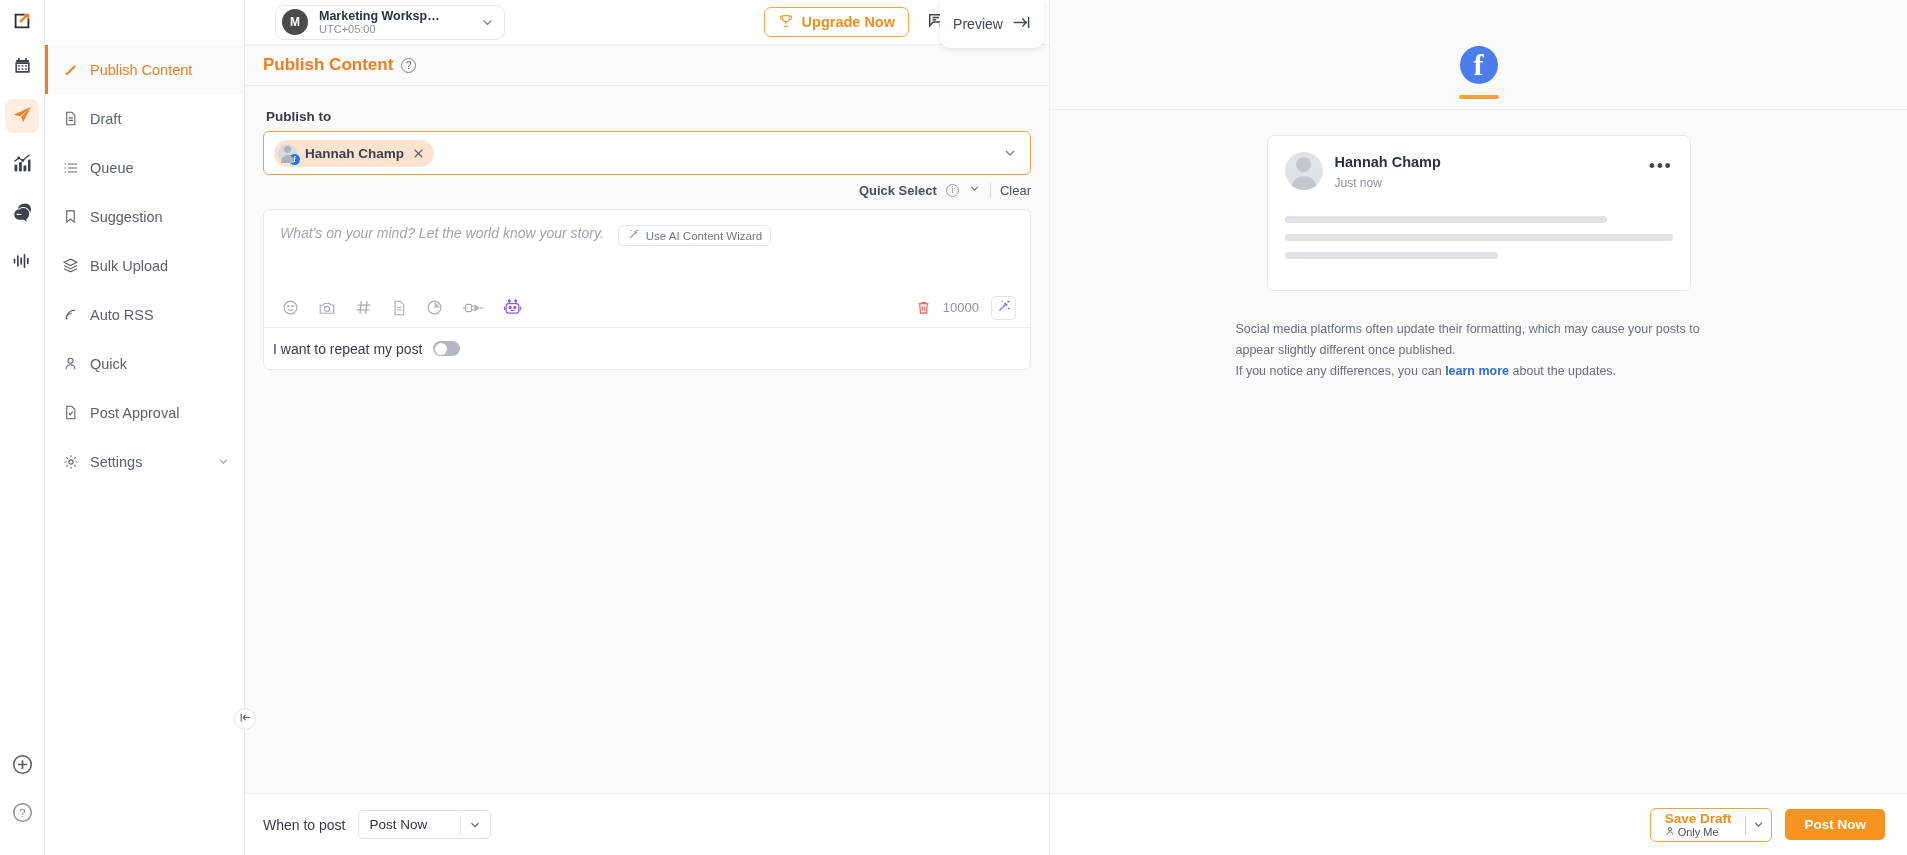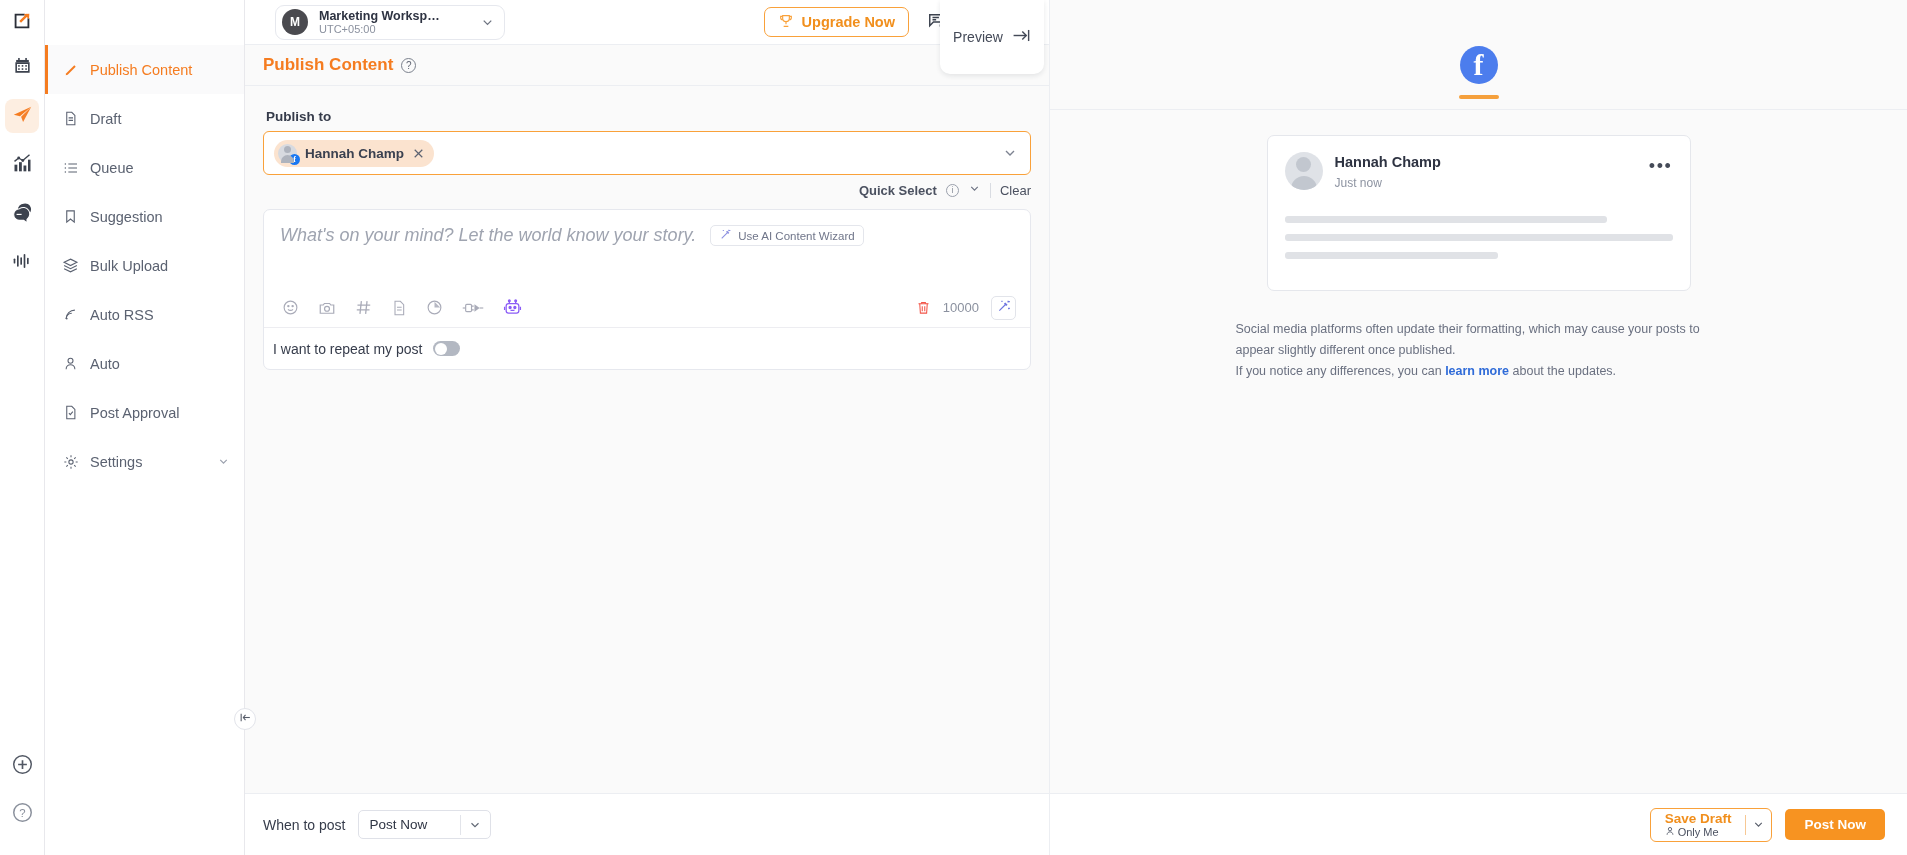--- a/index.html
+++ b/index.html
@@ -144,21 +144,21 @@
              color: #8b919d; font-size: 9px; display: flex; align-items: center;
              justify-content: center; cursor: pointer; }
   .qs-sep { width: 1px; height: 15px; background: #d9dce2; }
   .qs-clear { color: #4b5160; cursor: pointer; }
 
   .composer {
     margin-top: 11px; border: 1px solid #e6e8ee; border-radius: 7px; background: #fff;
   }
   .comp-input { padding: 15px 16px 8px 16px; display: flex; align-items: flex-start;
                 gap: 14px; min-height: 78px; }
-  .comp-ph { font-size: 18px; color: #9fa4b0; font-style: italic; }
+  .comp-ph { font-size: 14px; color: #9fa4b0; font-style: italic; }
   .wizard-pill {
     display: flex; align-items: center; gap: 6px; border: 1px solid #e4e6ec;
     border-radius: 5px; height: 21px; padding: 0 8px; background: #fff;
     font-size: 11.5px; color: #70768a; cursor: pointer; white-space: nowrap;
   }
   .comp-toolbar {
     height: 40px; display: flex; align-items: center; justify-content: space-between;
     padding: 0 14px 0 18px; border-bottom: 1px solid #ededf1;
   }
   .tb-left { display: flex; align-items: center; gap: 19px; }
@@ -191,21 +191,21 @@
 
   
   .preview {
     width: 858px; flex: 0 0 858px; height: 855px; background: #fafafa;
     border-left: 1px solid #eceef2; position: relative;
     display: flex; flex-direction: column;
   }
   .prev-tabbar { height: 110px; flex: 0 0 110px; border-bottom: 1px solid #eceef2;
                  position: relative; }
   .prev-toggle {
-    position: absolute; left: -110px; top: 0; width: 104px; height: 74px;
+    position: absolute; left: -110px; top: 0; width: 104px; height: 48px;
     background: #fff; border-radius: 0 0 10px 10px;
     box-shadow: 0 2px 5px rgba(30,35,50,.10);
     display: flex; align-items: center; justify-content: center; gap: 9px;
     font-size: 14px; color: #444a58; cursor: pointer; z-index: 5;
   }
   .fb-tab { position: absolute; left: 50%; transform: translateX(-50%); top: 46px;
             display: flex; flex-direction: column; align-items: center; gap: 11px;
             cursor: pointer; }
   .fb-circle { width: 38px; height: 38px; border-radius: 50%; background: #4c7ded;
                display: flex; align-items: center; justify-content: center;
@@ -418,21 +418,21 @@
       <span class="nav-label">Auto RSS</span>
     </div>
 
     <div class="nav-item">
       <span class="nav-ico">
         <svg width="15" height="15" viewBox="0 0 24 24" fill="none" stroke="#5b6271" stroke-width="1.7">
           <circle cx="12" cy="7.5" r="4"></circle>
             <path d="M5 21c0-4 3.2-7 7-7s7 3 7 7"></path>
         </svg>
       </span>
-      <span class="nav-label">Auto</span>
+      <span class="nav-label">Quick</span>
     </div>
 
     <div class="nav-item">
       <span class="nav-ico">
         <svg width="15" height="15" viewBox="0 0 24 24" fill="none" stroke="#5b6271" stroke-width="1.7">
           <path d="M6 2h8l5 5v15H6z"></path>
             <path d="M9.5 13l2.2 2.4 4-4.8"></path>
         </svg>
       </span>
       <span class="nav-label">Post Approval</span>

